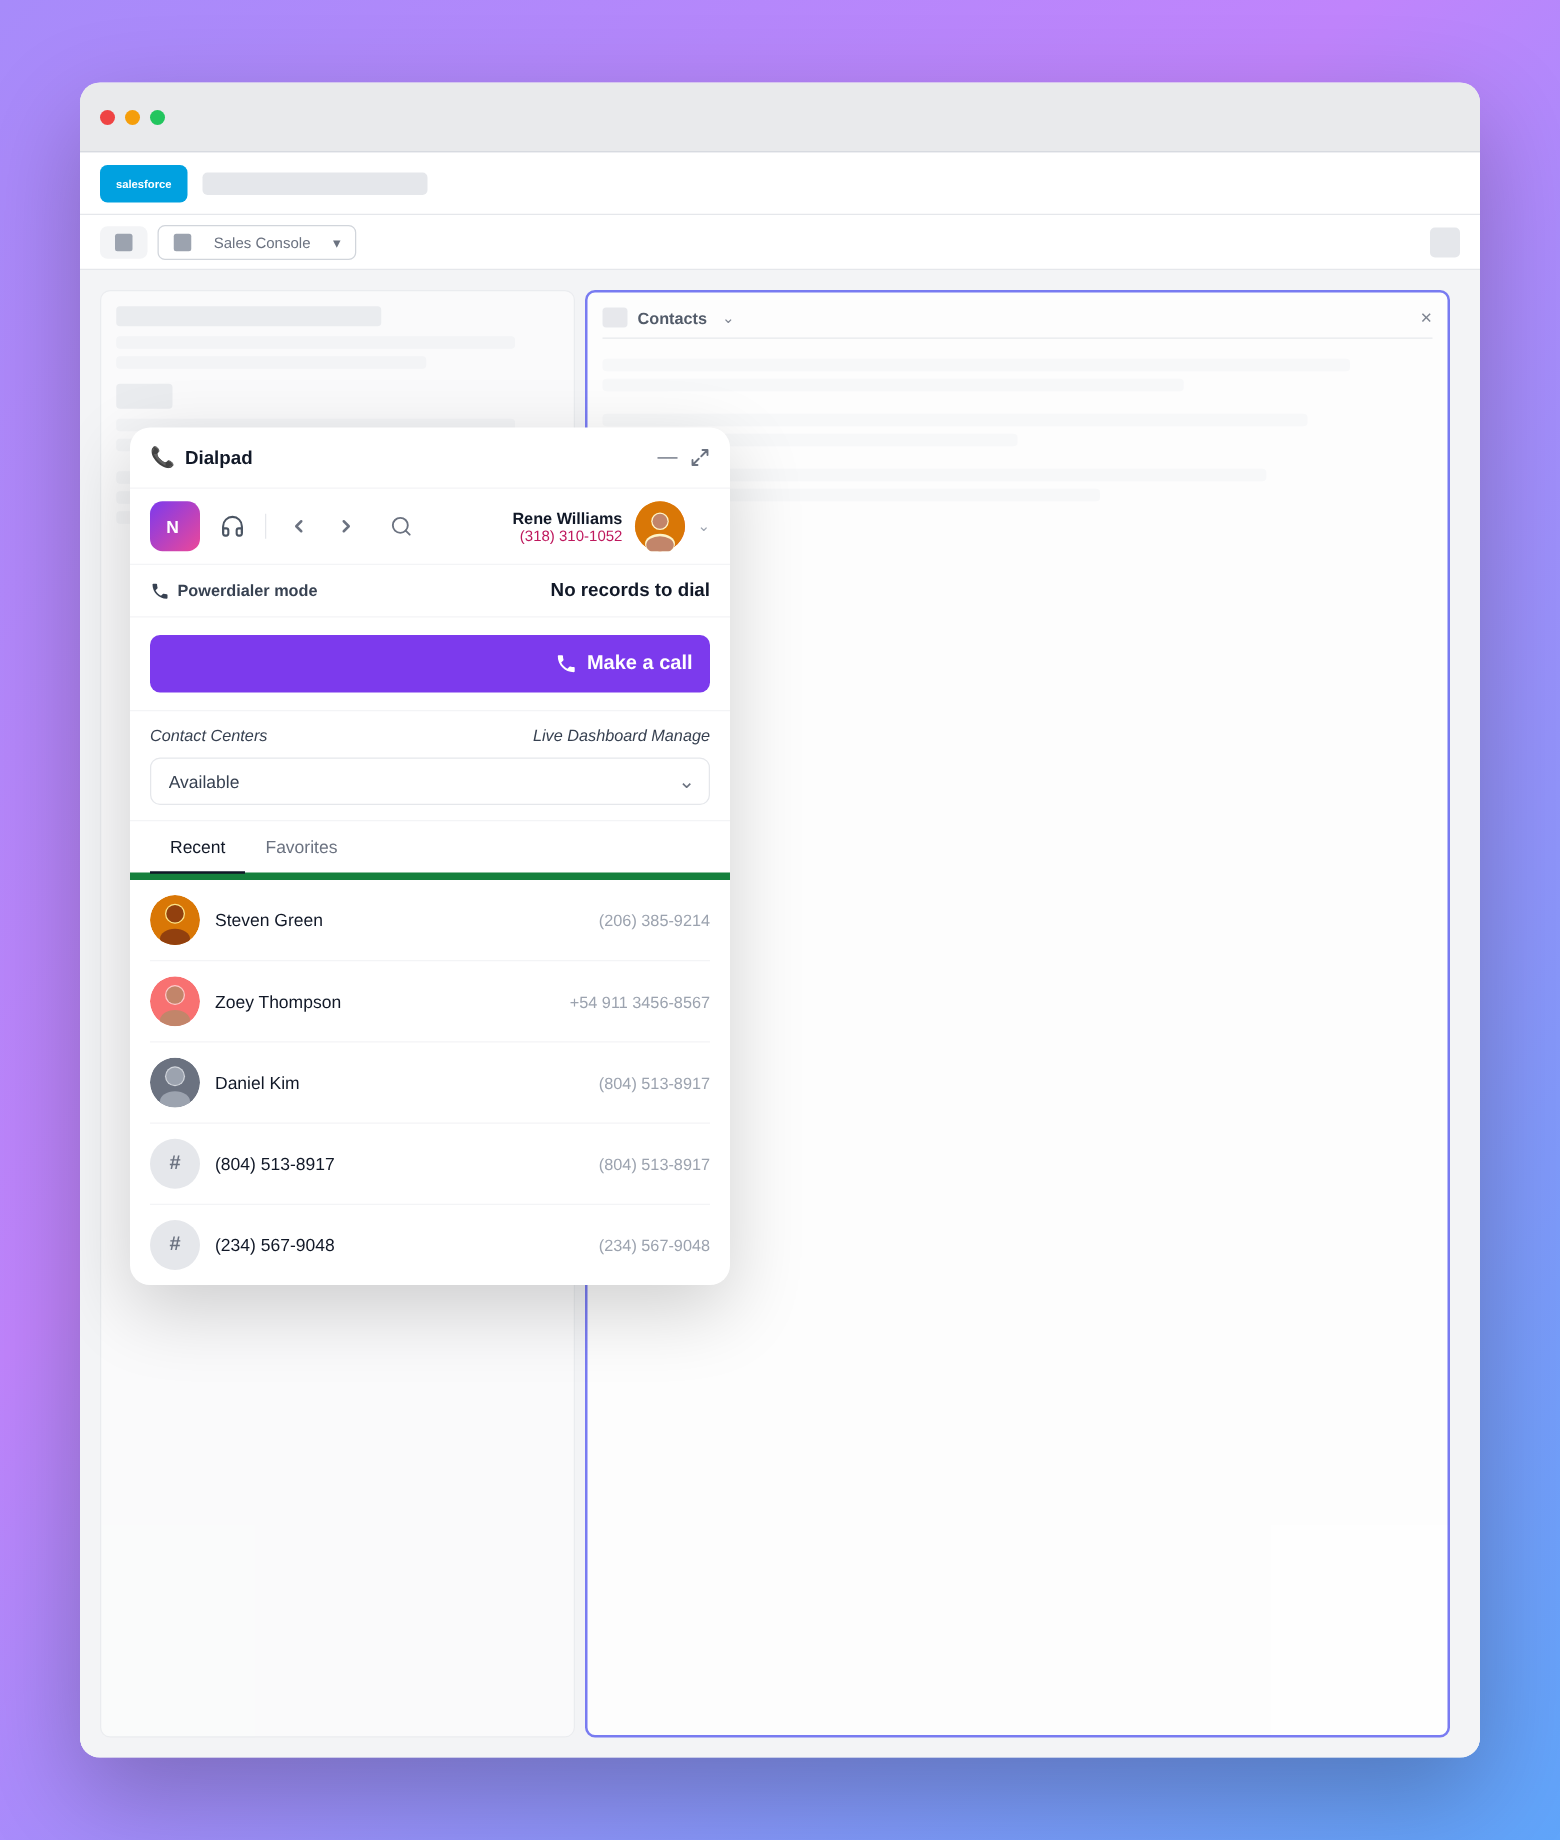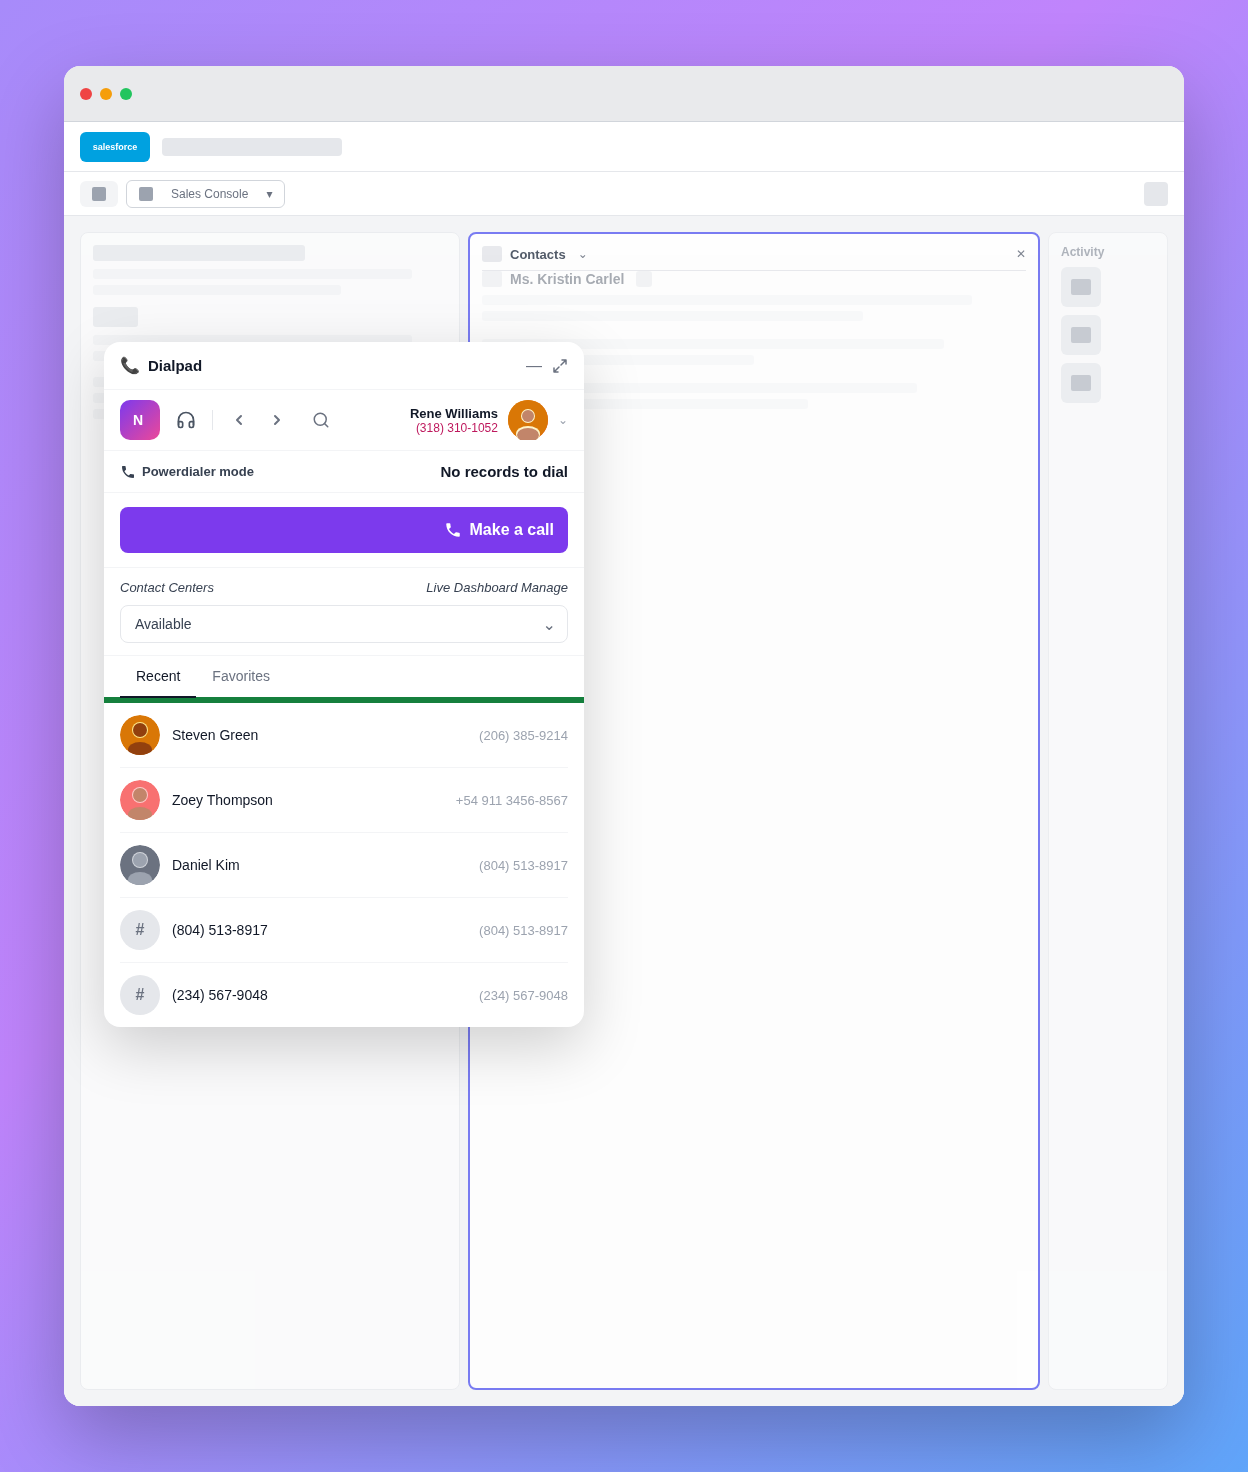--- a/index.html
+++ b/index.html
@@ -126,21 +126,21 @@
       flex: 1;
       background: #fff;
       border-radius: 8px;
       border: 2px solid #6366f1;
       margin-right: 8px;
       padding: 12px;
       opacity: 0.85;
     }
     .sf-panel-center-header {
       display: flex; align-items: center; gap: 8px;
-      margin-bottom: 0;
+      margin-bottom: 16px;
       padding-bottom: 8px;
       border-bottom: 1px solid #e5e7eb;
     }
     .sf-contacts-icon {
       width: 20px; height: 16px;
       background: #e5e7eb;
       border-radius: 3px;
     }
     .sf-contacts-title {
       font-size: 13px; color: #374151; font-weight: 600;
@@ -464,48 +464,31 @@
         </div>
 
         <div class="sf-panel-center">
           <div class="sf-panel-center-header">
             <div class="sf-contacts-icon"></div>
             <span class="sf-contacts-title">Contacts</span>
             <span style="color:#6b7280;font-size:12px;margin-left:4px;">⌄</span>
             <span style="margin-left:auto;color:#6b7280;font-size:12px;">✕</span>
           </div>
           <div class="sf-panel-center-content">
-            <div class="sf-contact-name">
-              <div class="sf-contact-avatar-placeholder"></div>
-              <span>Ms. Kristin Carlel</span>
-              <div style="width:16px;height:16px;background:#e5e7eb;border-radius:3px;margin-left:4px;"></div>
-            </div>
             <div class="sf-content-line" style="width:90%;"></div>
             <div class="sf-content-line" style="width:70%;"></div>
             <div style="height:12px;"></div>
             <div class="sf-content-line" style="width:85%;"></div>
             <div class="sf-content-line" style="width:50%;"></div>
             <div style="height:12px;"></div>
             <div class="sf-content-line" style="width:80%;"></div>
             <div class="sf-content-line" style="width:60%;"></div>
           </div>
         </div>
 
-        <div class="sf-panel-right">
-          <div class="sf-activity-title">Activity</div>
-          <div class="sf-activity-item">
-            <div class="sf-activity-icon-inner"></div>
-          </div>
-          <div class="sf-activity-item">
-            <div class="sf-activity-icon-inner"></div>
-          </div>
-          <div class="sf-activity-item">
-            <div class="sf-activity-icon-inner"></div>
-          </div>
-        </div>
       </div>
     </div>
 
     <div class="dialpad-overlay">
 
       <div class="dialpad-header">
         <span class="dialpad-phone-icon">📞</span>
         <span class="dialpad-title">Dialpad</span>
         <div class="dialpad-header-actions">
           <button class="dialpad-header-btn">—</button>

